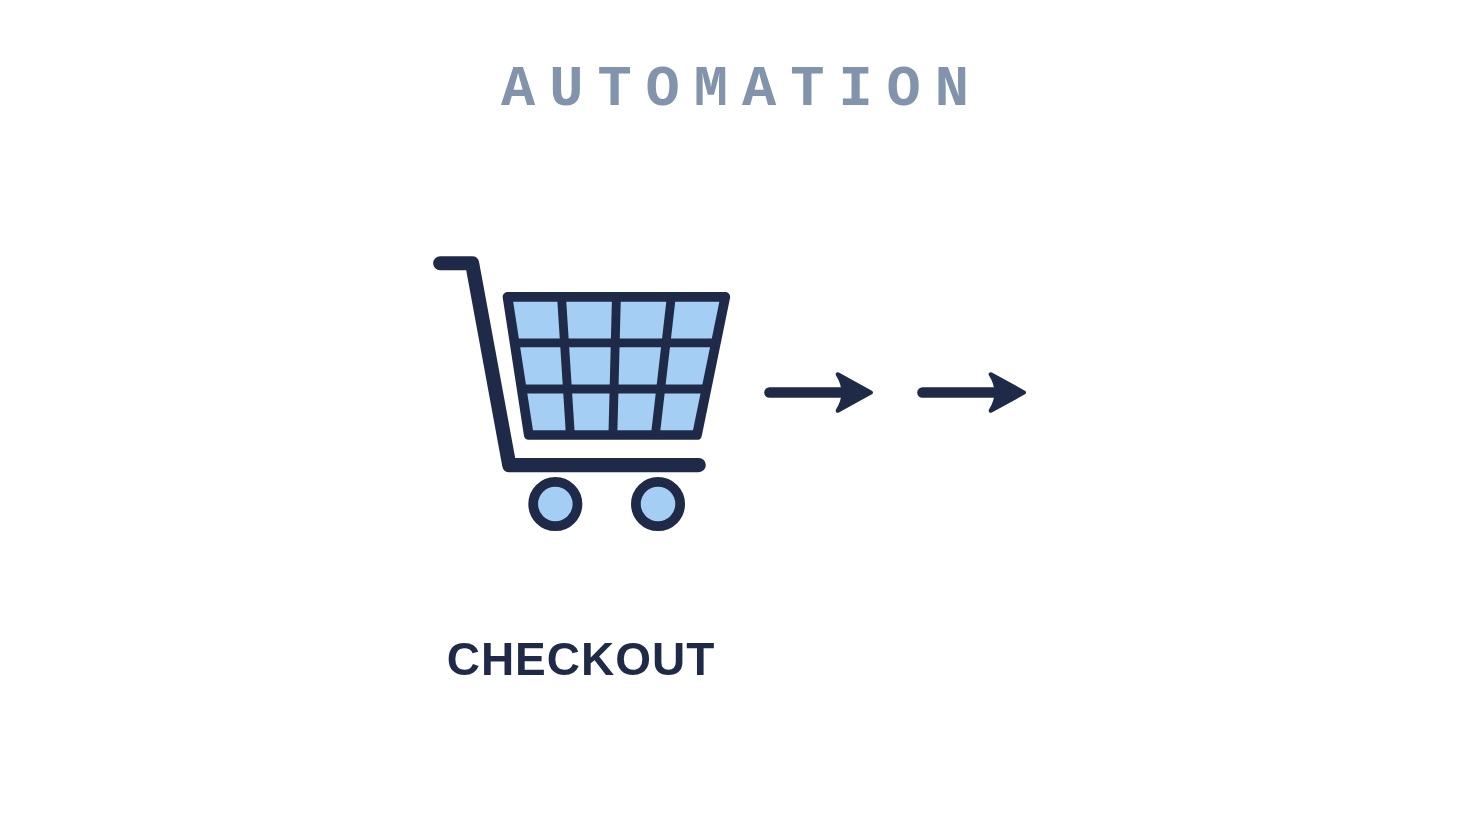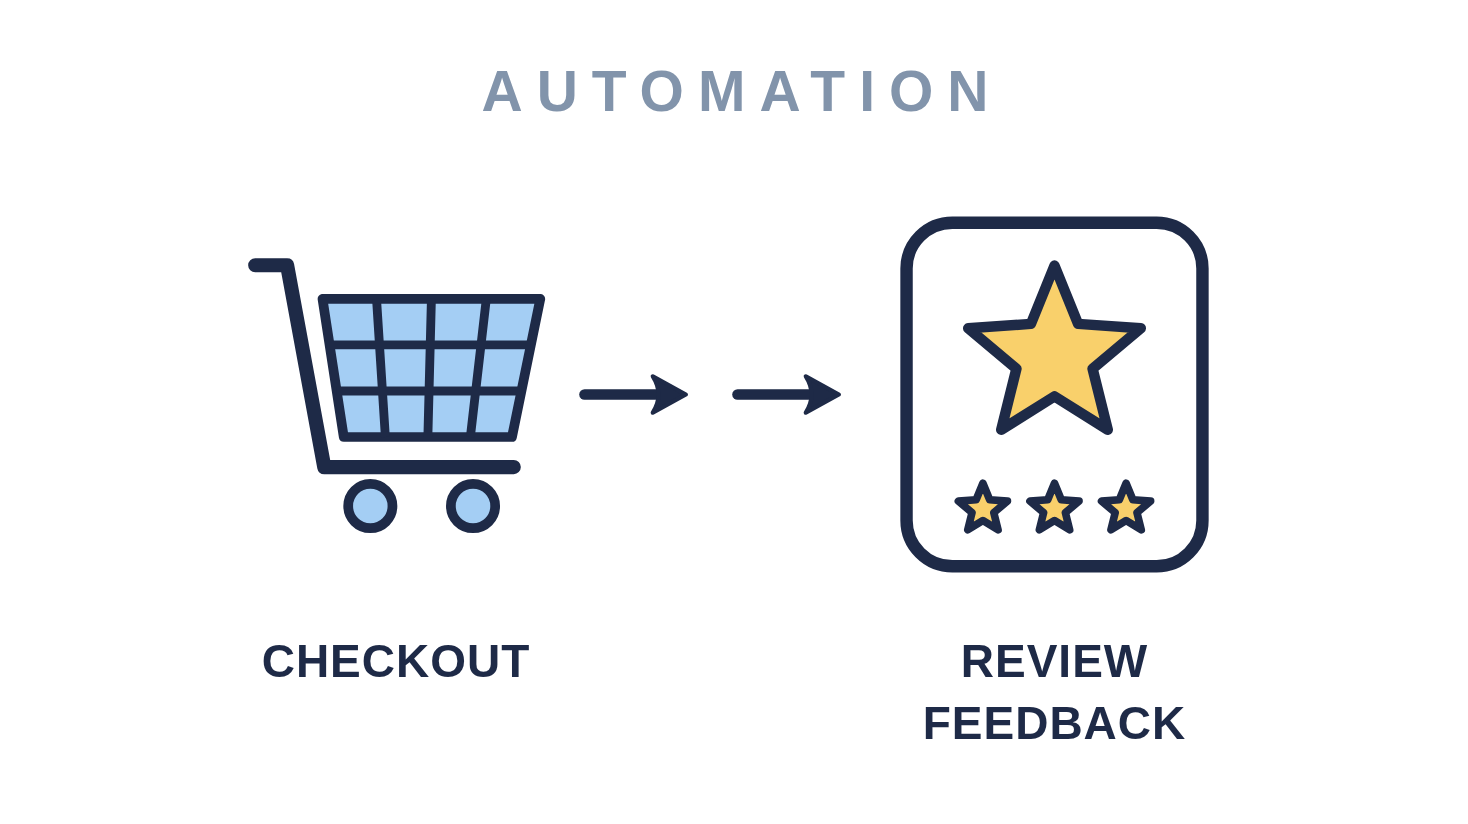--- a/index.html
+++ b/index.html
@@ -17,20 +17,21 @@
     font-family:"Liberation Sans",sans-serif;
     overflow:hidden;
   }
   .title{
     text-align:center;
     margin:58px 0 0 16px;
     font-size:57px;
     font-weight:bold;
     letter-spacing:14px;
     color:var(--title-gray);
+    font-family:Liberation Mono, monospace;
   }
   .flow{
     display:flex;
     justify-content:center;
     align-items:flex-start;
     margin-top:70px;
     gap:25px;
   }
   .step{
     display:flex;
@@ -96,33 +97,15 @@
     </div>
 
 
     <div class="arrow-wrap">
       <svg viewBox="0 0 120 44" width="128" height="47">
         <path d="M8 22 H 82" stroke="var(--outline)" stroke-width="10" stroke-linecap="round" fill="none"></path>
         <path d="M72 5 L103 22 L72 39 C79 28 79 16 72 5 Z" fill="var(--outline)" stroke="var(--outline)" stroke-width="4" stroke-linejoin="round"></path>
       </svg>
     </div>
 
-    <div class="step">
-      <div class="icon-area">
-        <svg viewBox="0 0 330 380" width="315" height="363">
-          <defs>
-            <polygon id="ministar" points="0,-27 7.1,-9.7 25.7,-8.3 11.4,3.7 15.9,21.8 0,12 -15.9,21.8 -11.4,3.7 -25.7,-8.3 -7.1,-9.7" fill="var(--fill-yellow)" stroke="var(--outline)" stroke-width="8" stroke-linejoin="round"></polygon>
-          </defs>
-
-          <rect x="10" y="10" width="310" height="360" rx="48" fill="#FFFFFF" stroke="var(--outline)" stroke-width="13"></rect>
-
-          <polygon points="165,55 189.7,116 255.4,120.6 204.9,163 220.8,226.9 165,192 109.2,226.9 125.1,163 74.6,120.6 140.3,116" fill="var(--fill-yellow)" stroke="var(--outline)" stroke-width="11" stroke-linejoin="round"></polygon>
-
-          <use href="#ministar" transform="translate(90,310)"></use>
-          <use href="#ministar" transform="translate(165,310)"></use>
-          <use href="#ministar" transform="translate(240,310)"></use>
-        </svg>
-      </div>
-      <div class="label">REVIEW FEEDBACK</div>
-    </div>
 
   </div>
 </div>
 
 </body></html>

